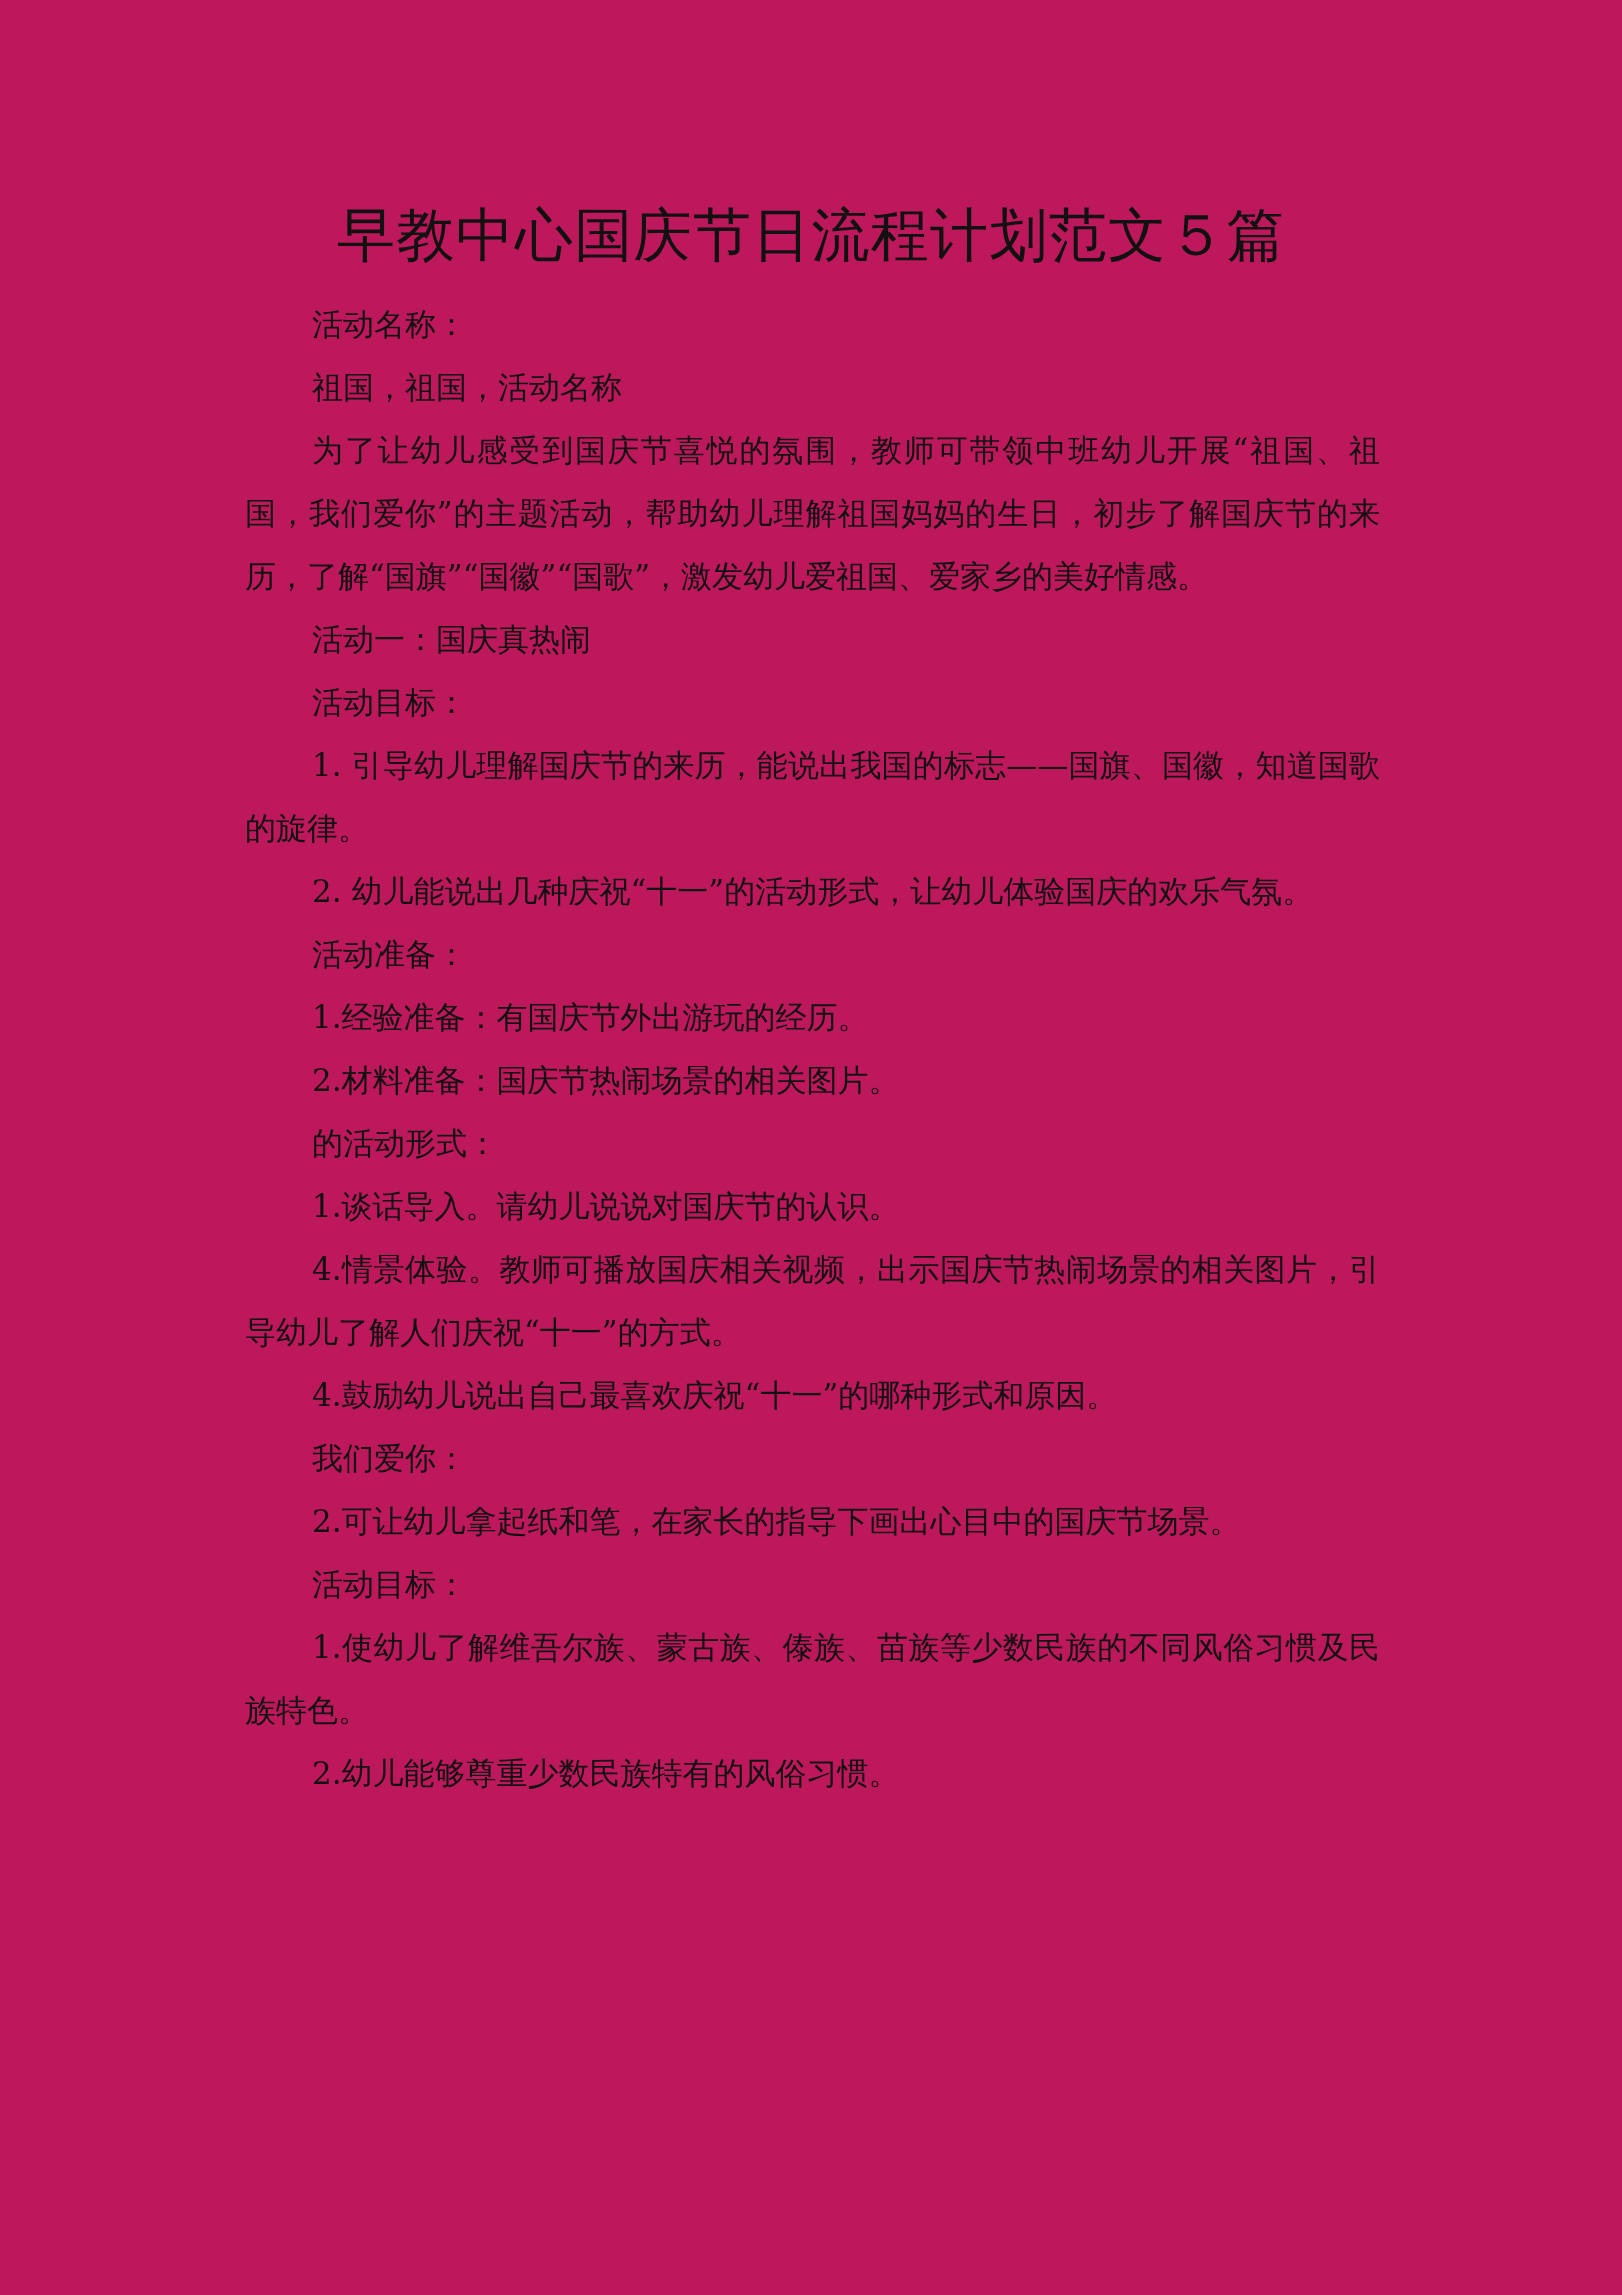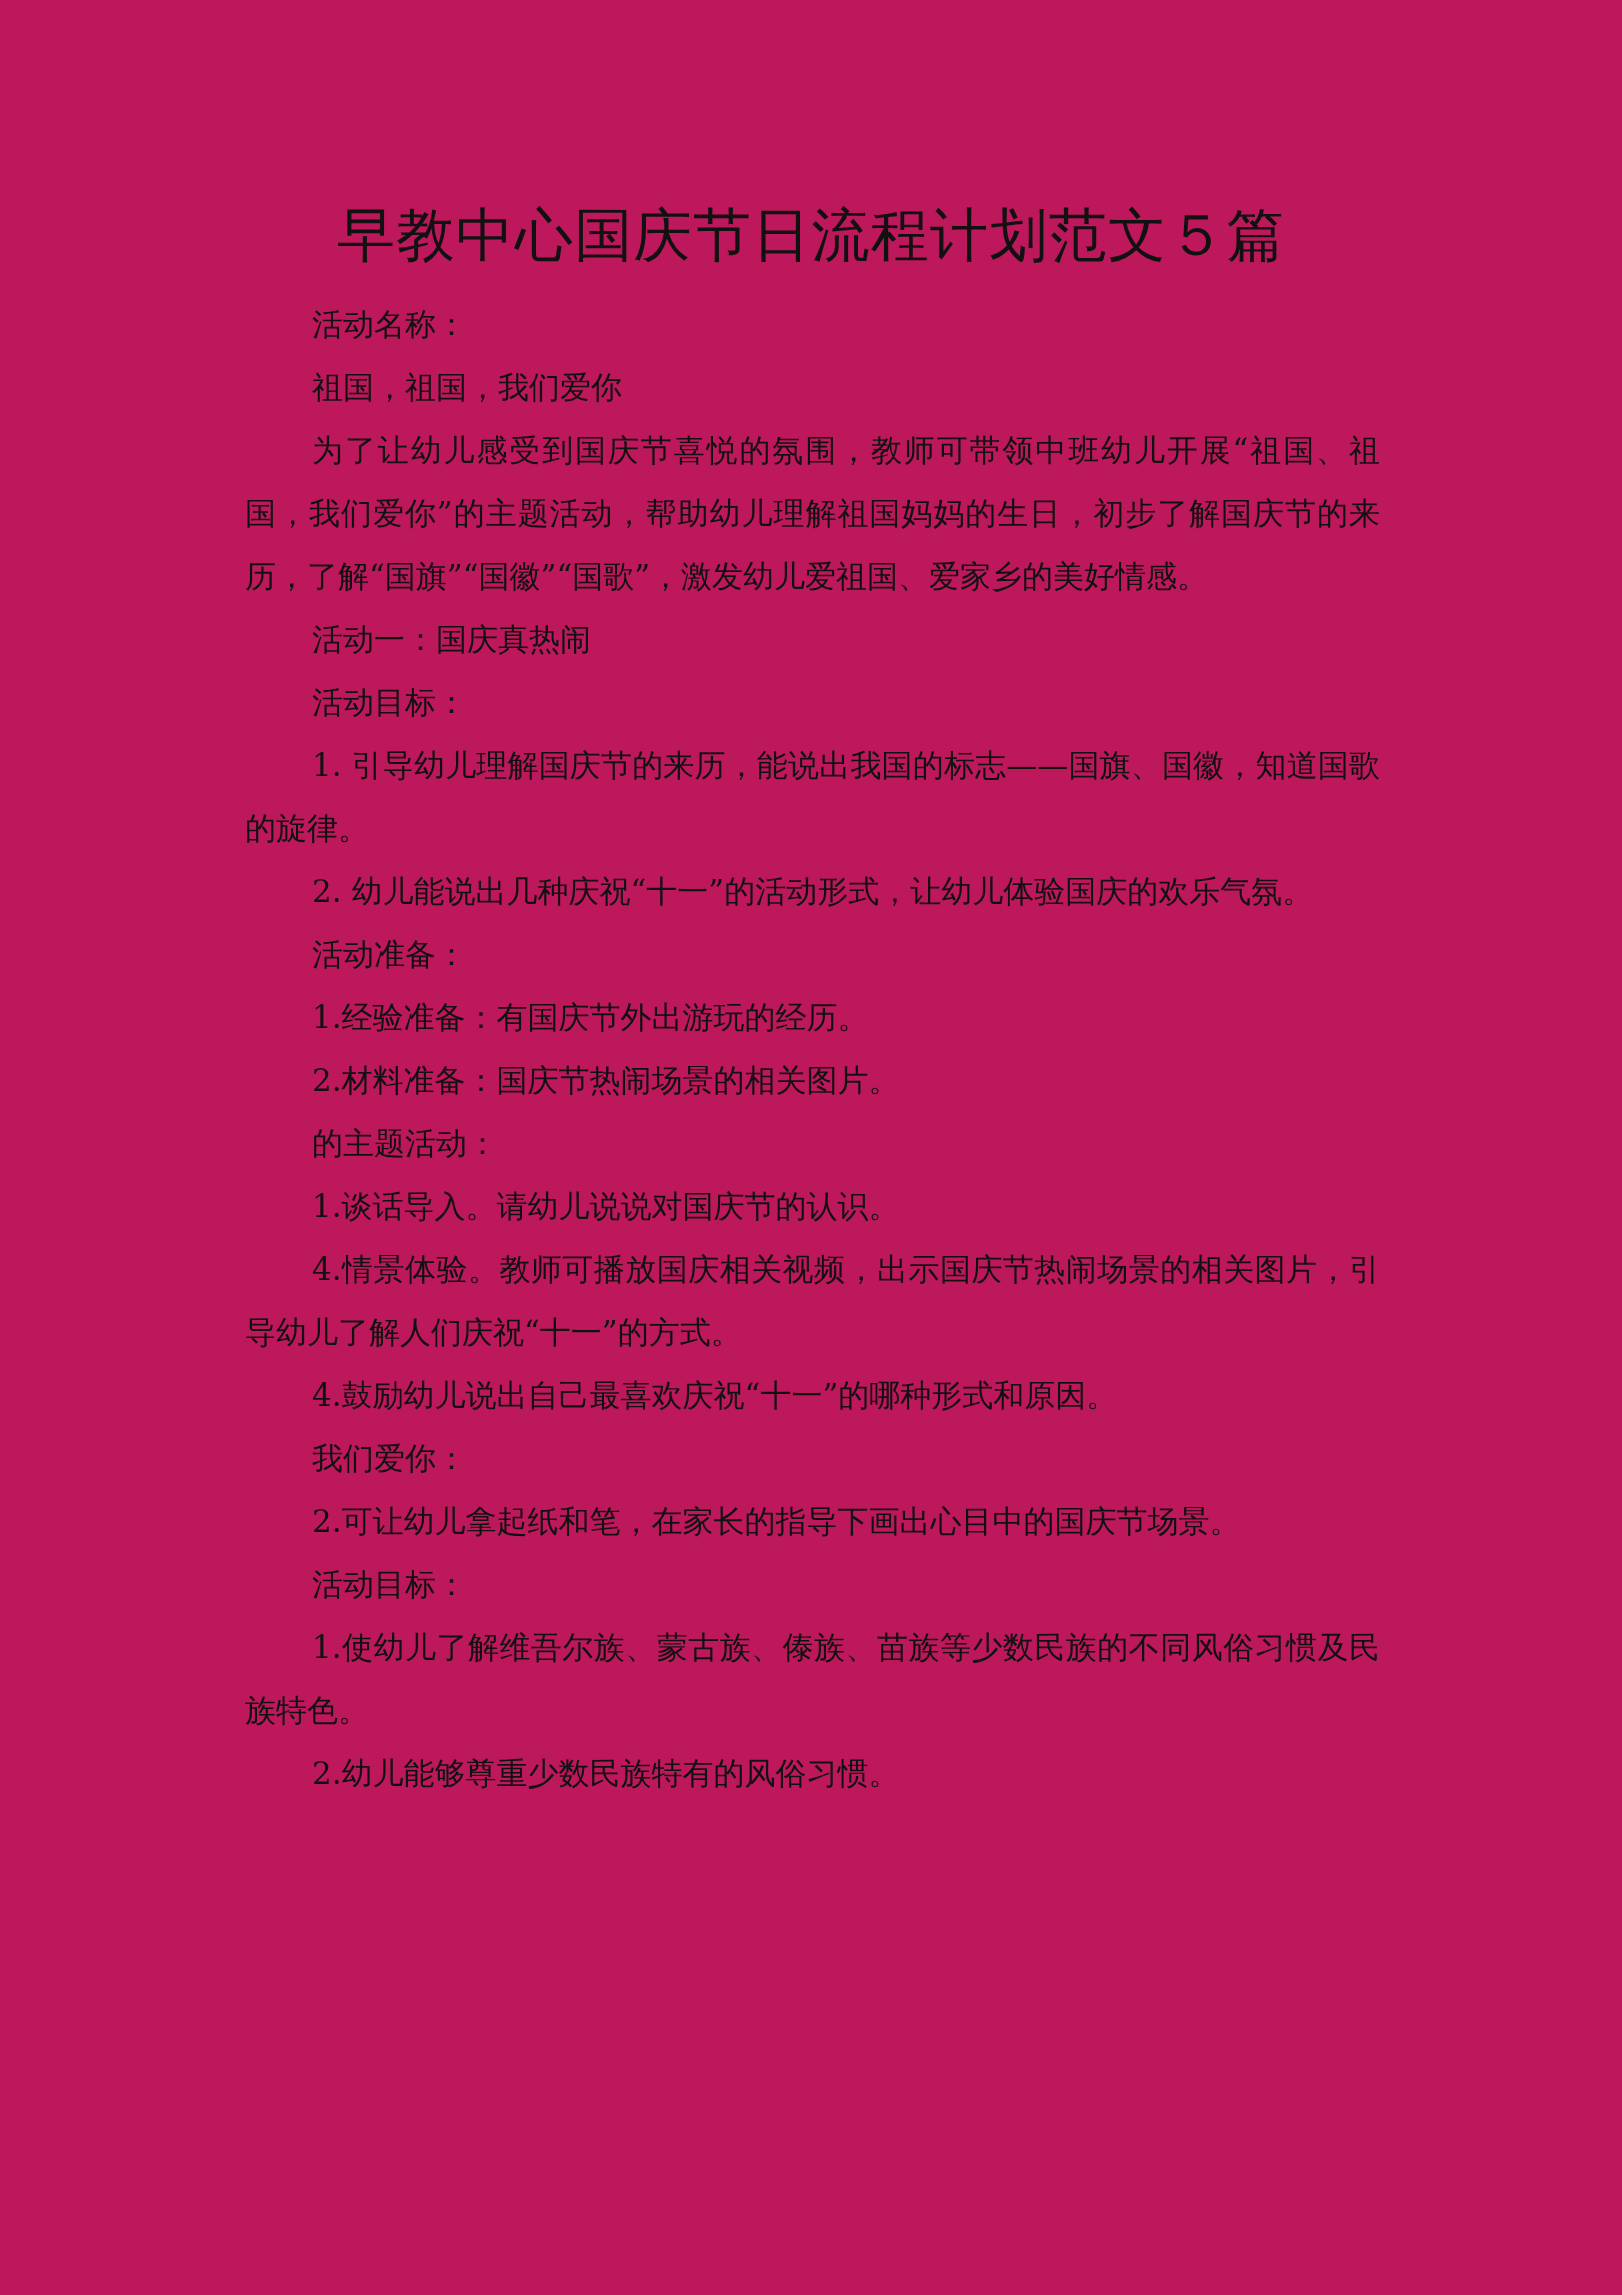--- a/index.html
+++ b/index.html
@@ -53,30 +53,30 @@
     }
   </style>
 </head>
 <body>
 
 <div class="page">
   <h1 class="title">早教中心国庆节日流程计划范文５篇</h1>
 
   <div class="body">
     <p class="p">活动名称：</p>
-    <p class="p">祖国，祖国，我们爱你</p>
+    <p class="p">祖国，祖国，活动名称</p>
     <p class="p">为了让幼儿感受到国庆节喜悦的氛围，教师可带领中班幼儿开展“祖国、祖国，我们爱你”的主题活动，帮助幼儿理解祖国妈妈的生日，初步了解国庆节的来历，了解“国旗”“国徽”“国歌”，激发幼儿爱祖国、爱家乡的美好情感。</p>
     <p class="p">活动一：国庆真热闹</p>
     <p class="p">活动目标：</p>
     <p class="p">1. 引导幼儿理解国庆节的来历，能说出我国的标志——国旗、国徽，知道国歌的旋律。</p>
     <p class="p">2. 幼儿能说出几种庆祝“十一”的活动形式，让幼儿体验国庆的欢乐气氛。</p>
     <p class="p">活动准备：</p>
     <p class="p">1.经验准备：有国庆节外出游玩的经历。</p>
     <p class="p">2.材料准备：国庆节热闹场景的相关图片。</p>
-    <p class="p">的主题活动：</p>
+    <p class="p">的活动形式：</p>
     <p class="p">1.谈话导入。请幼儿说说对国庆节的认识。</p>
     <p class="p">4.情景体验。教师可播放国庆相关视频，出示国庆节热闹场景的相关图片，引导幼儿了解人们庆祝“十一”的方式。</p>
     <p class="p">4.鼓励幼儿说出自己最喜欢庆祝“十一”的哪种形式和原因。</p>
     <p class="p">我们爱你：</p>
     <p class="p">2.可让幼儿拿起纸和笔，在家长的指导下画出心目中的国庆节场景。</p>
     <p class="p">活动目标：</p>
     <p class="p">1.使幼儿了解维吾尔族、蒙古族、傣族、苗族等少数民族的不同风俗习惯及民族特色。</p>
     <p class="p">2.幼儿能够尊重少数民族特有的风俗习惯。</p>
   </div>
 </div>

